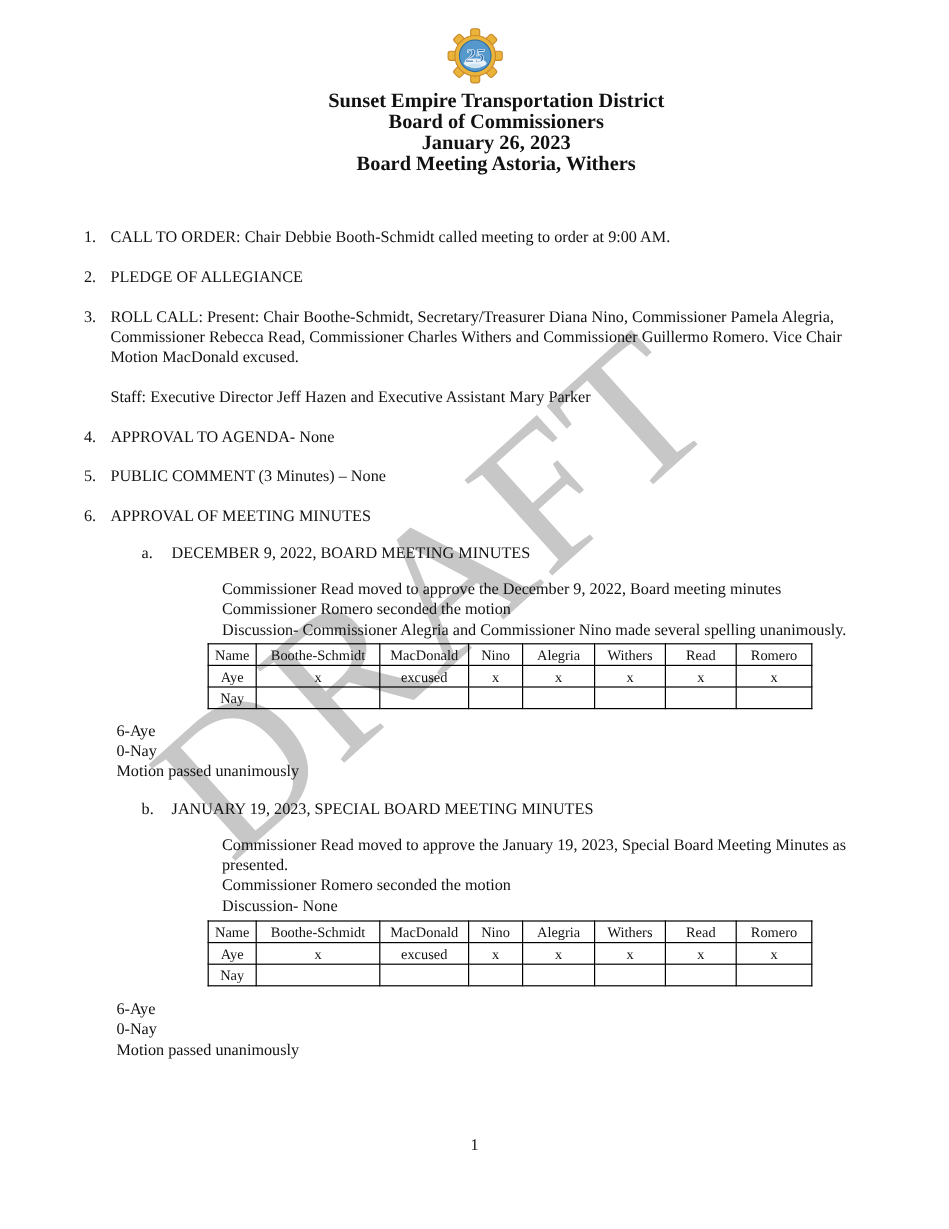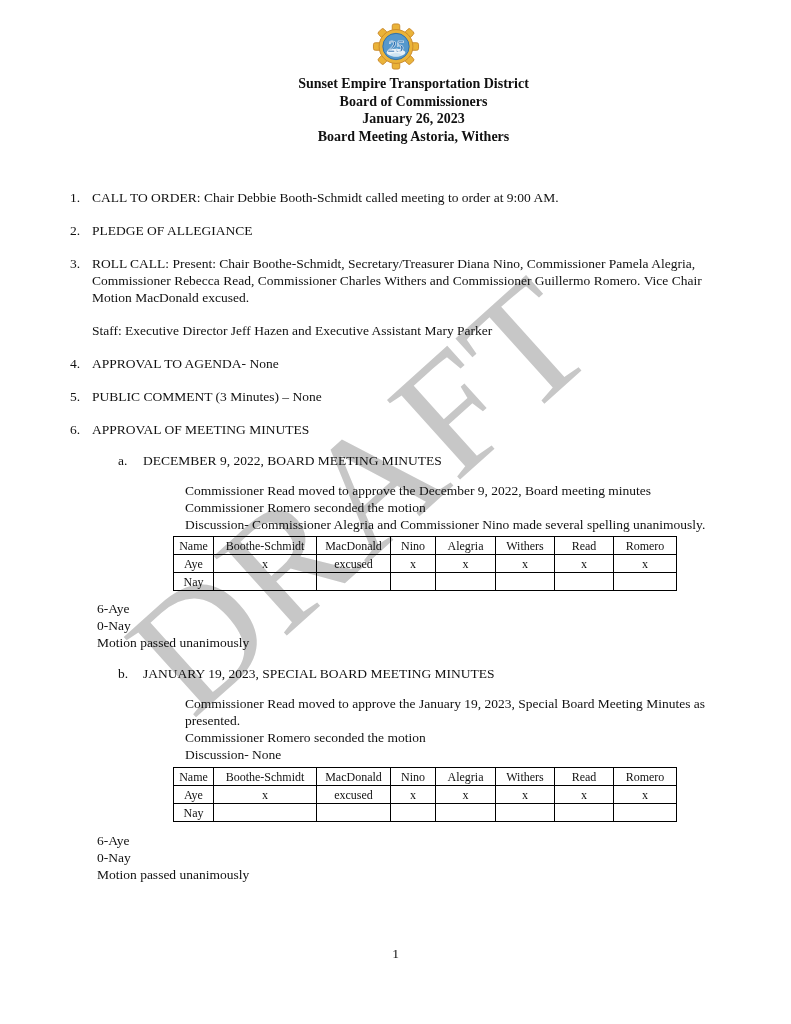--- a/index.html
+++ b/index.html
@@ -41,21 +41,21 @@
   
   .logo-wrap {
     padding-top: 23px;
     text-align: center;
     height: 46px;
   }
   .title-block {
     margin-top: 6px;
     text-align: center;
     font-weight: bold;
-    font-size: 14px;
+    font-size: 17px;
     line-height: 17.5px;
     padding-left: 36px;
   }
   
   .agenda {
     margin-top: 44px;
   }
   .agenda-item {
     display: flex;
     margin-top: 16px;

